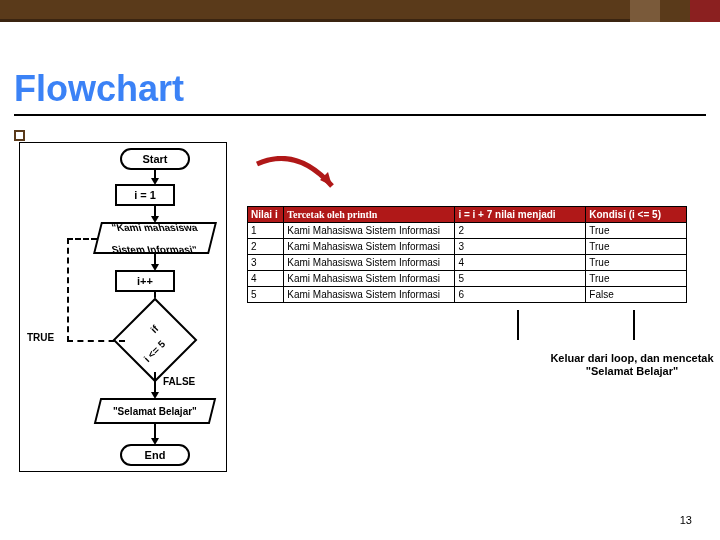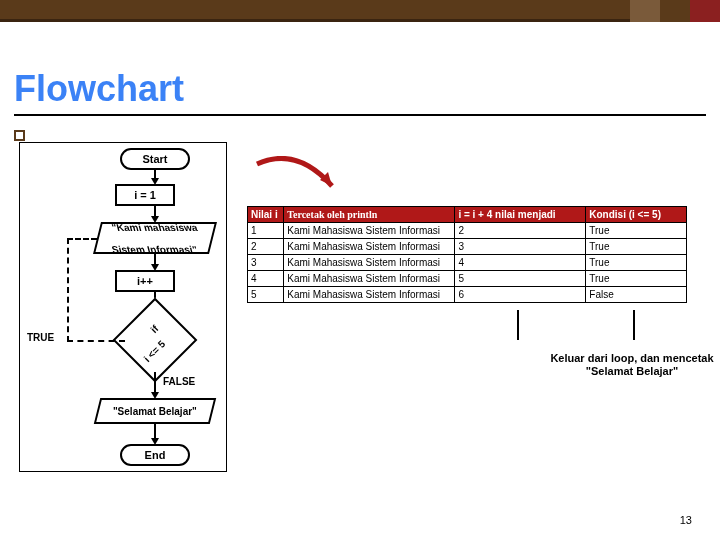--- a/index.html
+++ b/index.html
@@ -241,21 +241,21 @@
   <svg class="curve-arrow" viewBox="0 0 90 40">
     <path d="M 5 8 Q 45 -10 80 30" stroke="#b01818" stroke-width="5" fill="none"></path>
     <polygon points="80,30 68,24 76,16" fill="#b01818"></polygon>
   </svg>
 
   <table class="trace">
     <thead>
       <tr>
         <th class="c1">Nilai i</th>
         <th class="c2">Tercetak oleh println</th>
-        <th class="c3">i = i + 4 nilai menjadi</th>
+        <th class="c3">i = i + 7 nilai menjadi</th>
         <th class="c4">Kondisi (i &lt;= 5)</th>
       </tr>
     </thead>
     <tbody>
       <tr>
         <td>1</td>
         <td>Kami Mahasiswa Sistem Informasi</td>
         <td>2</td>
         <td>True</td>
       </tr>

